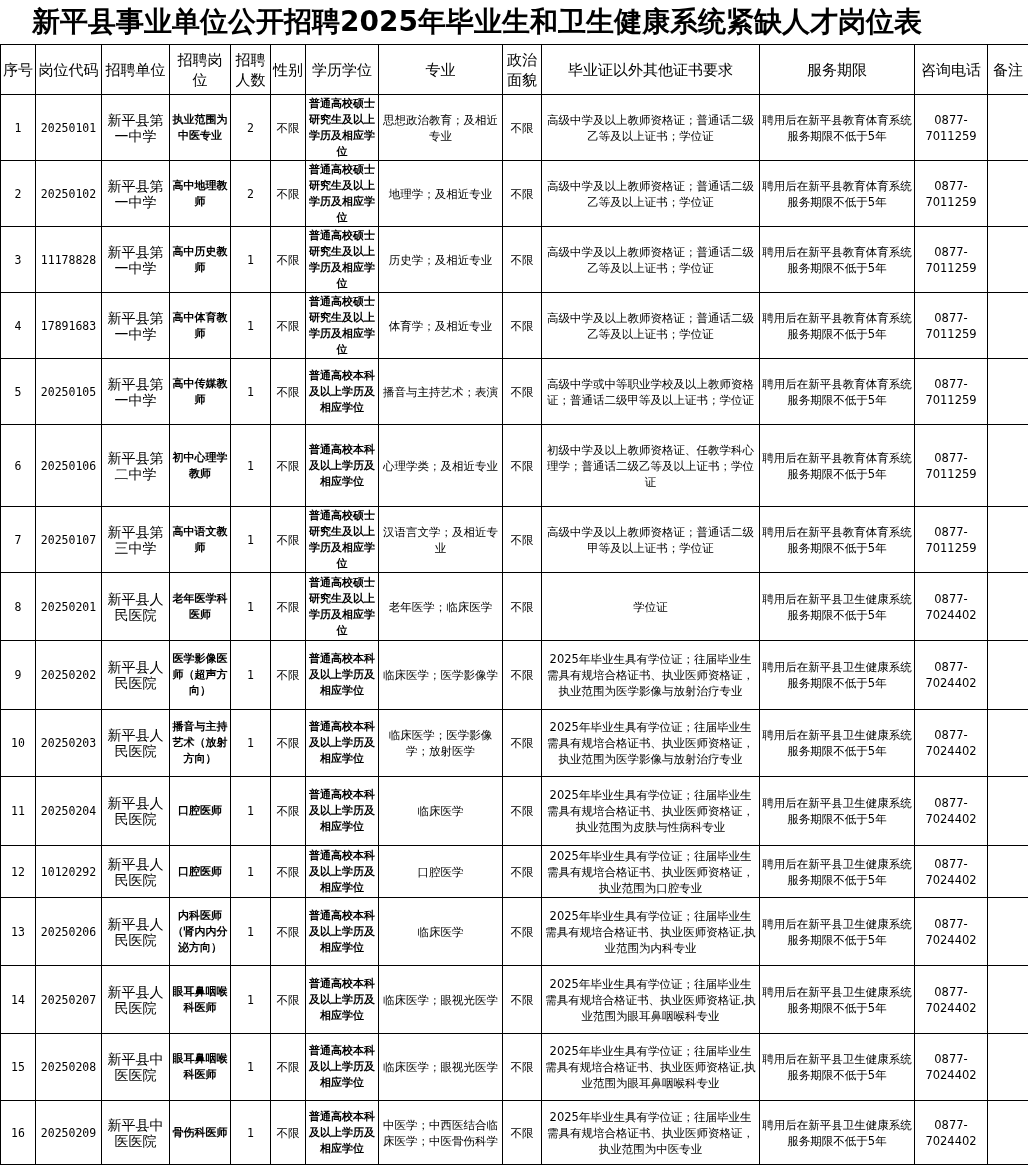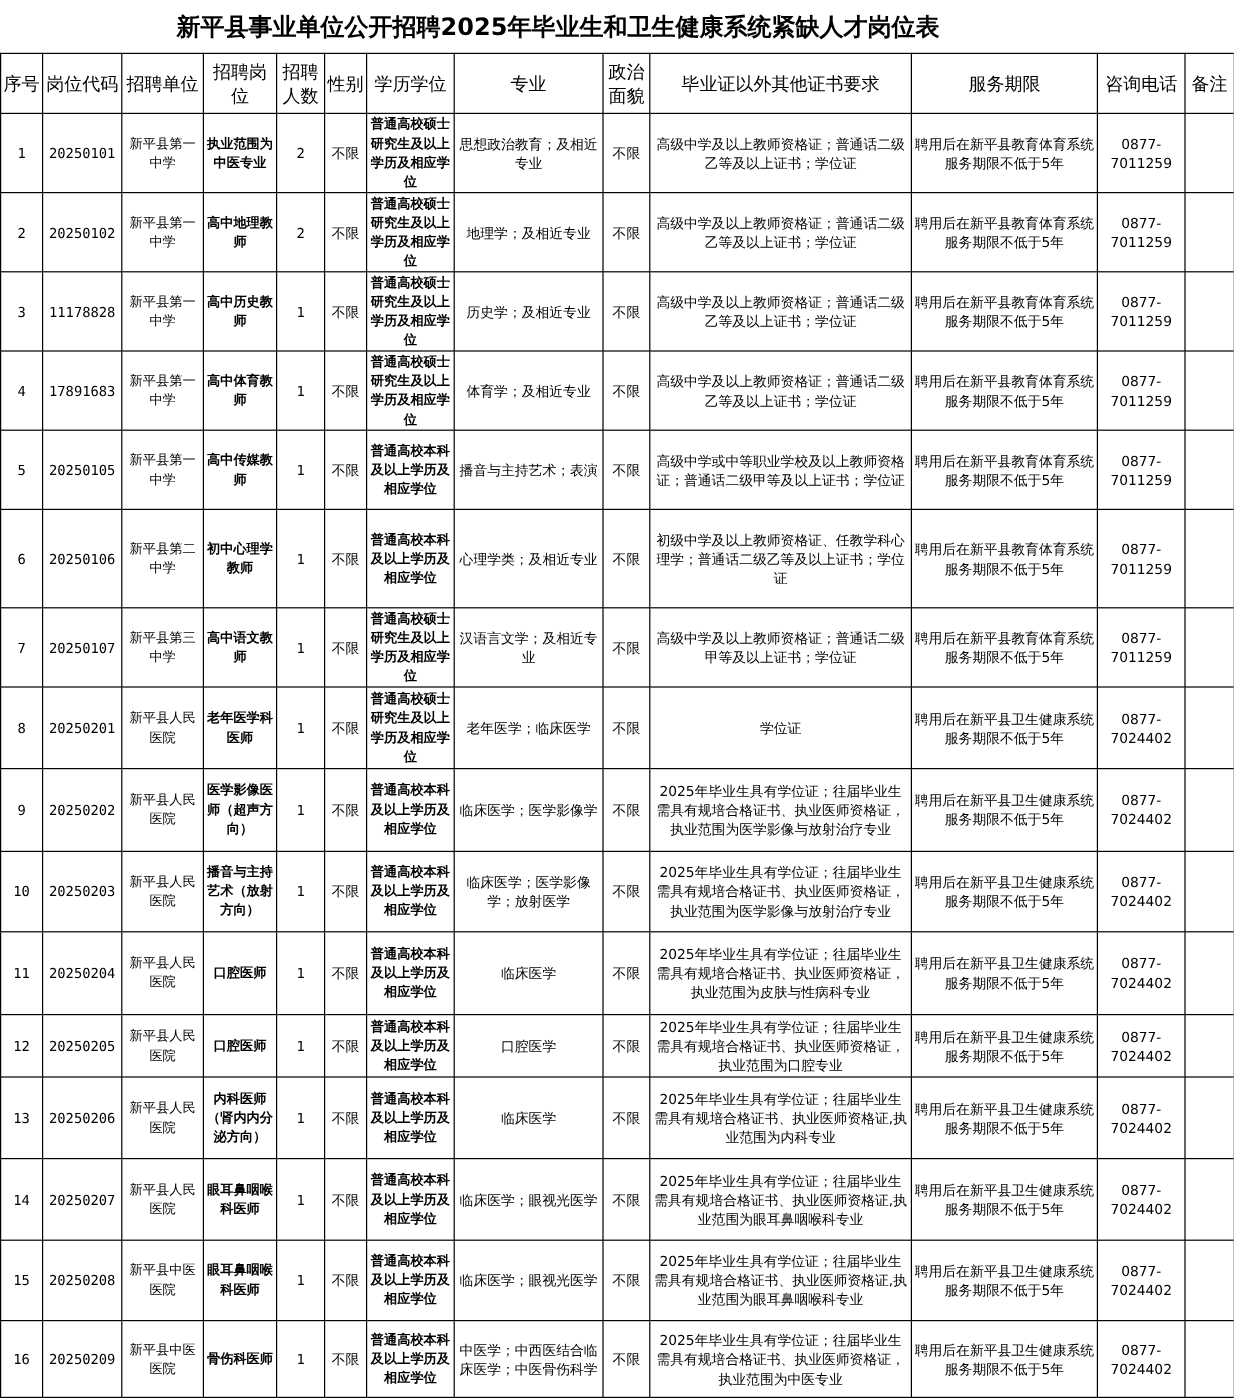--- a/index.html
+++ b/index.html
@@ -1,30 +1,30 @@
 <!DOCTYPE html>
 <html><head>
 <meta charset="utf-8">
 <style>
   html, body { margin: 0; padding: 0; background: #ffffff; }
   body { width: 1028px; height: 1165px; overflow: hidden; position: relative;
          font-family: "DejaVu Sans", "Liberation Sans", sans-serif; color: #000; }
-  .title { position: absolute; left: 0; top: 0; width: 930px; height: 44px;
+  .title { position: absolute; left: 12px; top: 0; width: 930px; height: 44px;
            display: flex; align-items: center; justify-content: center;
-           font-size: 20px; font-weight: bold; letter-spacing: 0px; white-space: nowrap; }
+           font-size: 28px; font-weight: bold; letter-spacing: 0px; white-space: nowrap; }
   table { position: absolute; left: 0; top: 44px; border-collapse: collapse;
           table-layout: fixed; width: 1028px; }
   td, th { border: 1.5px solid #000; padding: 0 2px; text-align: center; vertical-align: middle;
            overflow: hidden; font-weight: normal; line-height: 16px; }
   th { font-size: 15px; line-height: 20px; height: 49px; }
   td { font-size: 11.5px; }
   td .clip { max-height: 64px; overflow: hidden; display: block; }
   td.num { font-family: "DejaVu Sans Mono", "Liberation Mono", monospace; font-size: 11.5px; }
   td.edu, td.pos { font-size: 11px; line-height: 16px; padding: 0 1px; font-weight: bold; }
-  td.unit { font-size: 11px; }
+  td.unit { font-size: 14px; }
 </style>
 </head>
 <body>
 
 <div class="title">新平县事业单位公开招聘2025年毕业生和卫生健康系统紧缺人才岗位表</div>
 
 <table>
   <colgroup>
     <col style="width:35px">
       <col style="width:66px">
@@ -507,21 +507,21 @@
         </td>
     <td>
           <span class="clip"></span>
         </td>
   </tr>
       <tr style="height: 52px;">
     <td class="num">
           <span class="clip">12</span>
         </td>
     <td class="num">
-          <span class="clip">20250205</span>
+          <span class="clip">10120292</span>
         </td>
     <td class="unit">
           <span class="clip">新平县人民医院</span>
         </td>
     <td class="pos">
           <span class="clip">口腔医师</span>
         </td>
     <td class="num">
           <span class="clip">1</span>
         </td>

